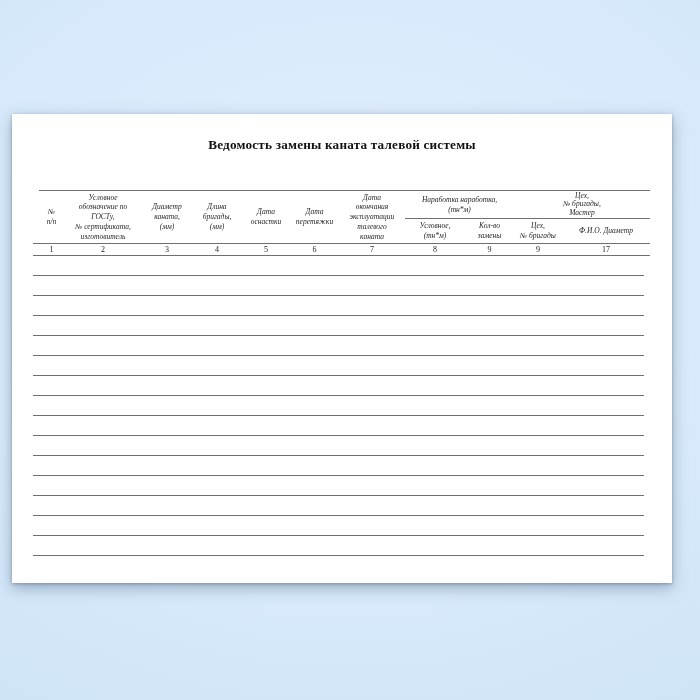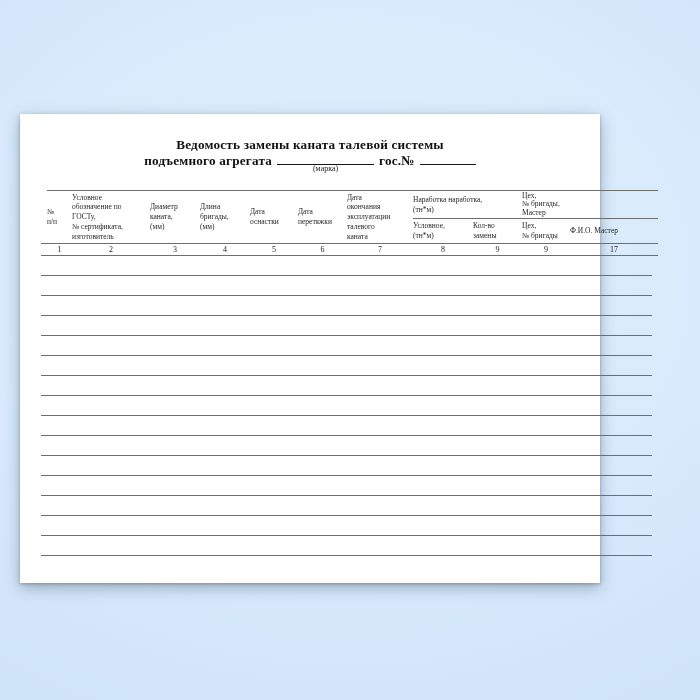--- a/index.html
+++ b/index.html
@@ -2,21 +2,21 @@
 <html><head>
 <meta charset="utf-8">
 <style>
   html,body{margin:0;padding:0;}
   .stage{
     position:relative;width:700px;height:700px;overflow:hidden;
     background:radial-gradient(120% 95% at 50% 40%, #e1f0fd 0%, #d7e9fb 48%, #c9dff5 100%);
     font-family:"Liberation Serif","DejaVu Serif",serif;
   }
   .paper{
-    position:absolute;left:20px;top:114px;width:580px;height:469px;background:#ffffff;
+    position:absolute;left:12px;top:114px;width:660px;height:469px;background:#ffffff;
     box-shadow:0 1px 3px rgba(70,90,115,.45), 0 5px 14px rgba(70,90,115,.42);
   }
   .title1{
     position:absolute;top:23px;left:0;width:100%;text-align:center;
     font-weight:bold;font-size:13.2px;line-height:1.15;color:#111;letter-spacing:.2px;
   }
   .title2{
     position:absolute;top:39px;left:0;width:100%;text-align:center;
     font-weight:bold;font-size:13.2px;line-height:1.15;color:#111;letter-spacing:.2px;white-space:nowrap;
   }
@@ -44,34 +44,33 @@
   tr.r-data{height:20px;}
   thead th,thead td{border-right-width:1px;}
   tr.r-group th{border-top-width:1px;border-bottom-width:1px;}
   tr.r-sub th{border-bottom-width:1px;}
   tr.r-num td{border-bottom-width:1px;}
   .bl{border-left-width:1px;}
   tbody td{border-right-width:1px;background:transparent;}
   tbody td:last-child{border-right-width:0;}
   .hdr{
     font-weight:normal;font-size:7.5px;line-height:1.3;white-space:pre-line;
-    text-align:left;vertical-align:middle;color:#1f1f1f;
+    text-align:center;vertical-align:middle;color:#1f1f1f;font-style:italic;
   }
   .grp-tight{line-height:1.15;}
   .num{font-size:8px;line-height:1;text-align:center;vertical-align:middle;color:#222;}
 </style>
 </head>
 <body>
 
 <div class="stage">
   <div class="paper">
 
     <div class="title1">Ведомость замены каната талевой системы</div>
 
-    <div class="title2"><span>подъемного агрегата</span><span class="blank blank-model"><span class="marka">(марка)</span></span><span>гос.№</span><span class="blank blank-gos"></span></div>
 
     <div class="row-lines"></div>
     <div class="hairline"></div>
 
     <table class="form-table">
       <colgroup>
         <col style="width:25px">
           <col style="width:78px">
           <col style="width:50px">
           <col style="width:50px">
@@ -113,21 +112,21 @@
 № бригады,
 Мастер</th>
         </tr>
         <tr class="r-sub">
           <th class="hdr">Условное,
 (тн*м)</th>
           <th class="hdr">Кол-во
 замены</th>
           <th class="hdr">Цех,
 № бригады</th>
-          <th class="hdr">Ф.И.О. Мастер</th>
+          <th class="hdr">Ф.И.О. Диаметр</th>
         </tr>
         <tr class="r-num">
           <td class="num bl">1</td>
           <td class="num">2</td>
           <td class="num">3</td>
           <td class="num">4</td>
           <td class="num">5</td>
           <td class="num">6</td>
           <td class="num">7</td>
           <td class="num">8</td>

